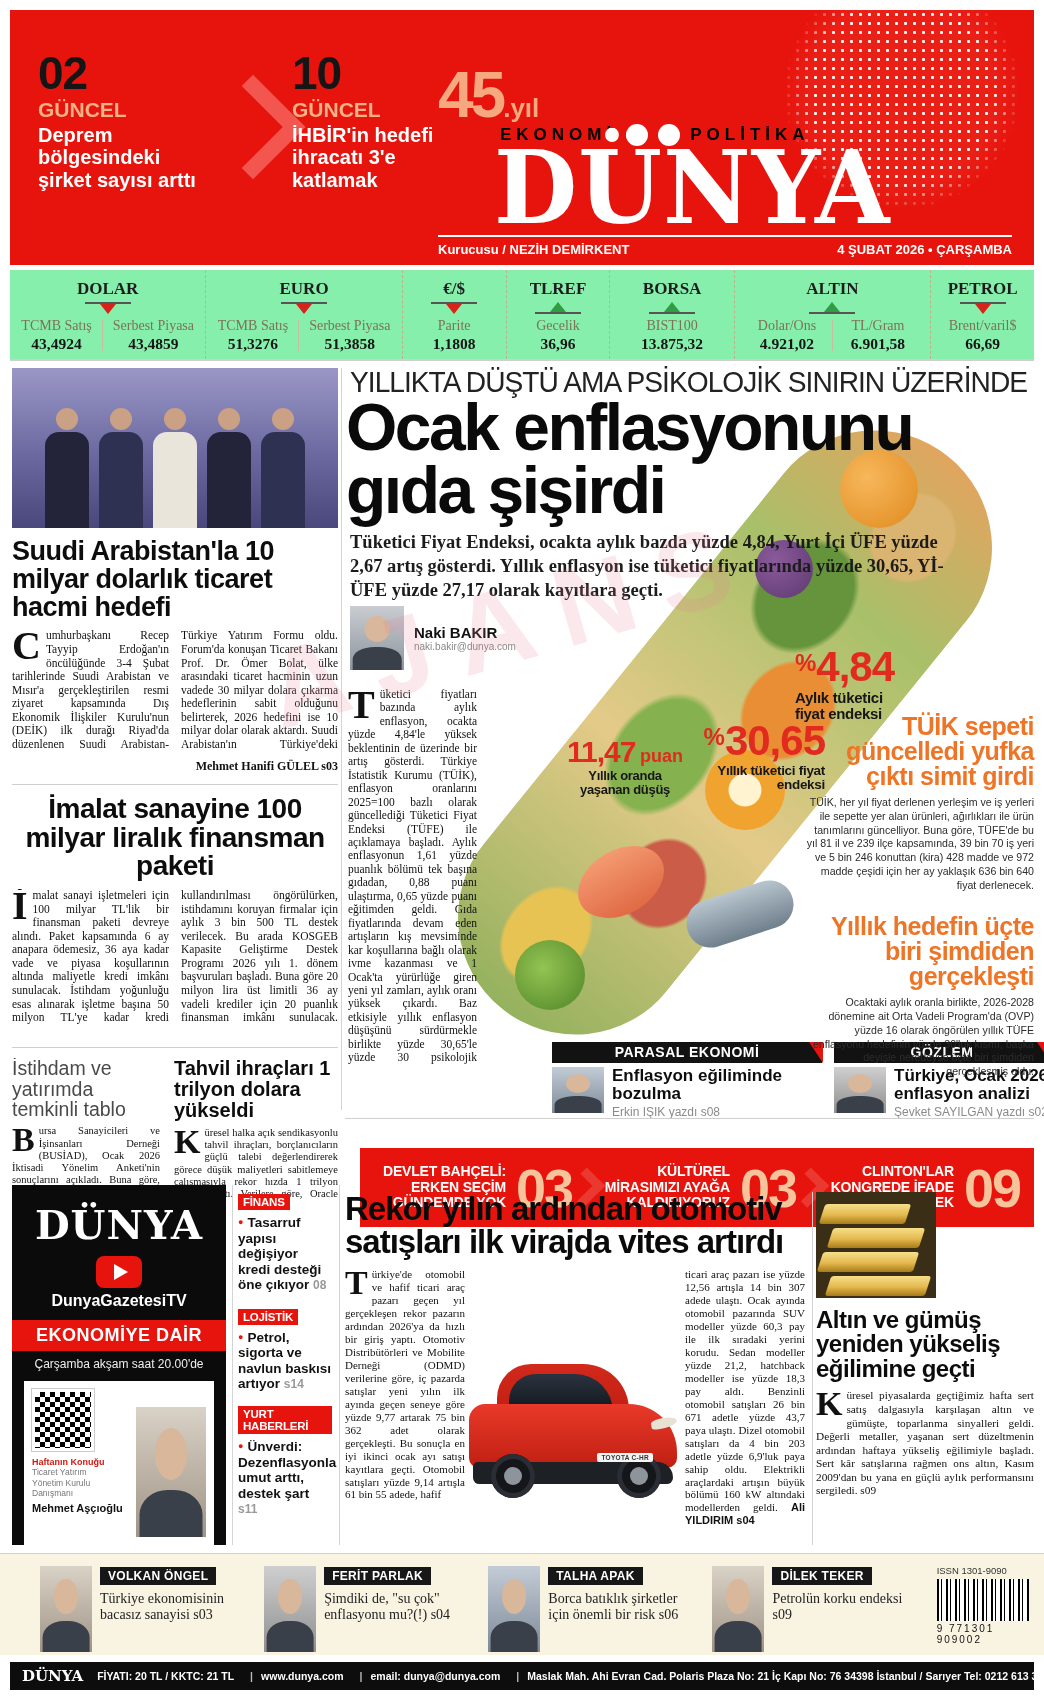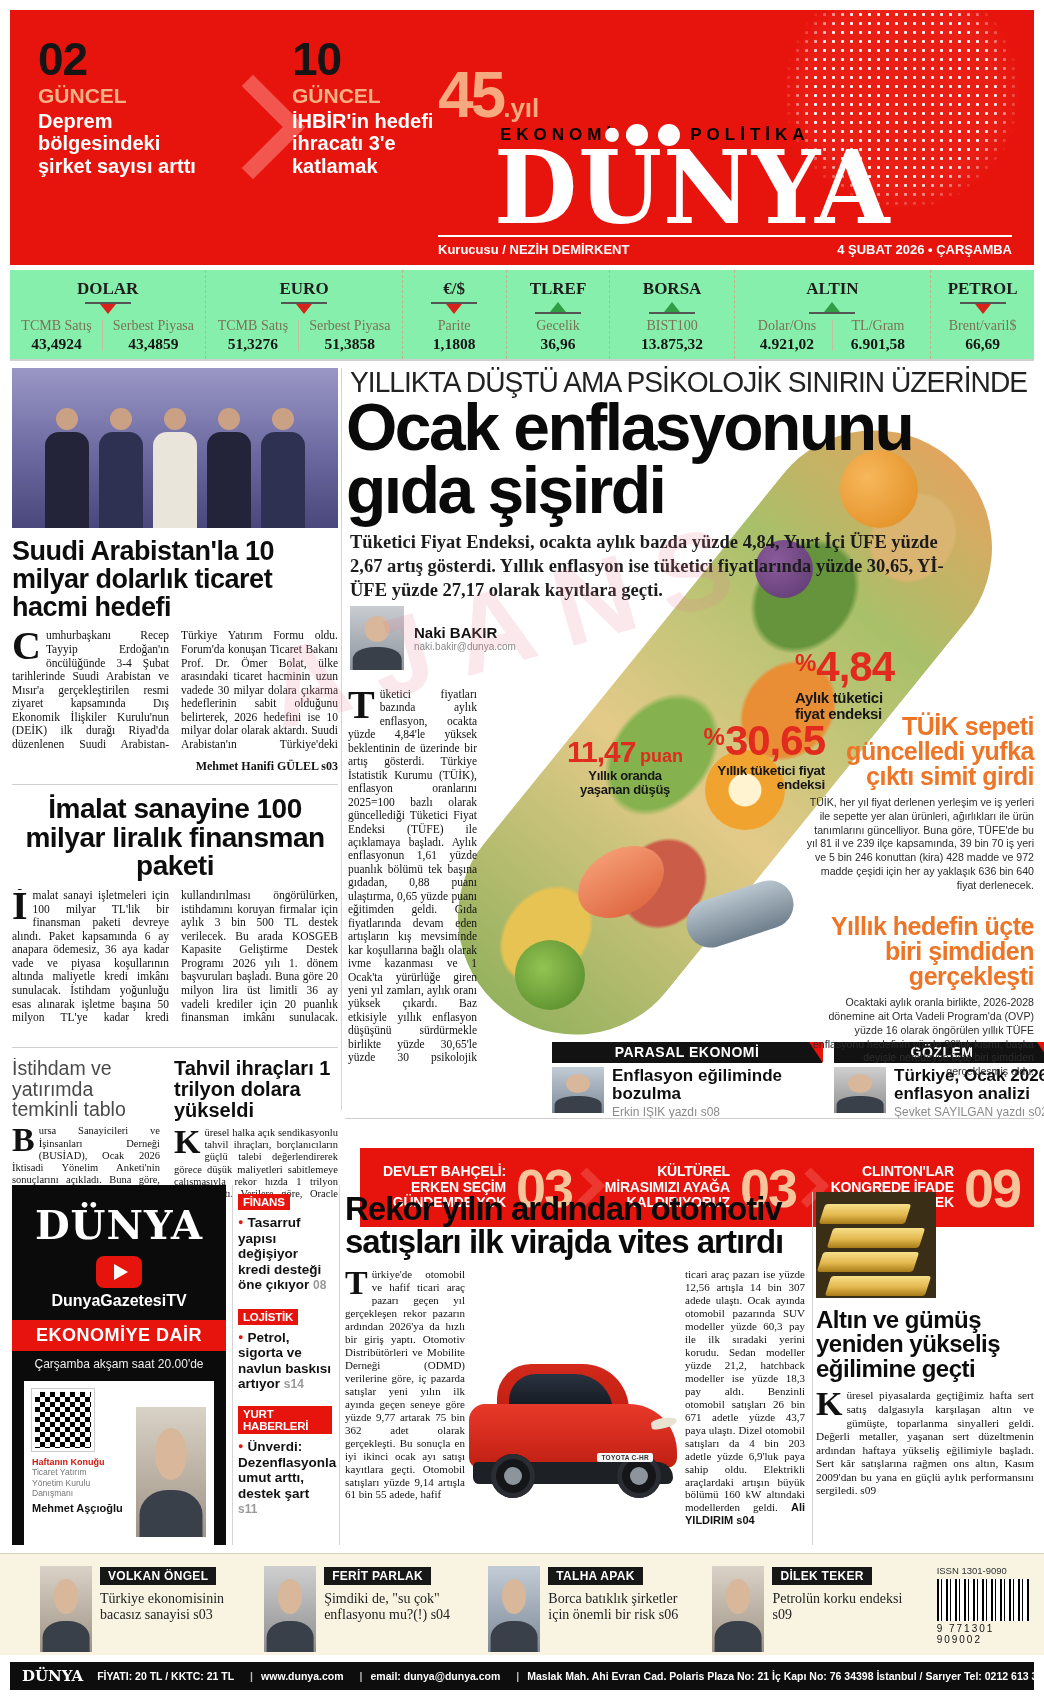--- a/index.html
+++ b/index.html
@@ -2,21 +2,21 @@
 <html><head>
 <meta charset="utf-8">
 <style>
   html,body{margin:0;padding:0;background:#e9e9e9;}
   #page{position:relative;width:1044px;height:1700px;background:#fff;overflow:hidden;
         font-family:"Liberation Sans","DejaVu Sans",sans-serif;color:#111;}
   .serif{font-family:"Liberation Serif","DejaVu Serif",serif;}
 
   
   .masthead{position:absolute;left:10px;top:10px;width:1024px;height:255px;background:#e7140d;overflow:hidden;}
-  .teaser{position:absolute;top:26px;width:158px;}
+  .teaser{position:absolute;top:40px;width:158px;}
   .teaser .pg{font-size:46px;font-weight:bold;color:#151515;line-height:1;letter-spacing:-1px;}
   .teaser .sec{font-size:21px;font-weight:bold;color:#f6b286;margin-top:2px;}
   .teaser .tx{font-size:20px;font-weight:bold;color:#fff;line-height:1.12;margin-top:2px;}
   .mh-chev{position:absolute;left:196px;top:70px;width:70px;height:110px;}
   .mh-chev::before{content:"";position:absolute;left:10px;top:10px;width:58px;height:58px;
     border-top:16px solid #f4625a;border-right:16px solid #f4625a;transform:rotate(45deg);opacity:.85;}
   .globe{position:absolute;right:14px;top:-36px;width:236px;height:236px;border-radius:50%;
     background-color:#ea2017;
     background-image:radial-gradient(circle,rgba(255,255,255,.95) 1.3px,rgba(255,255,255,0) 1.8px);
     background-size:9px 9px;

